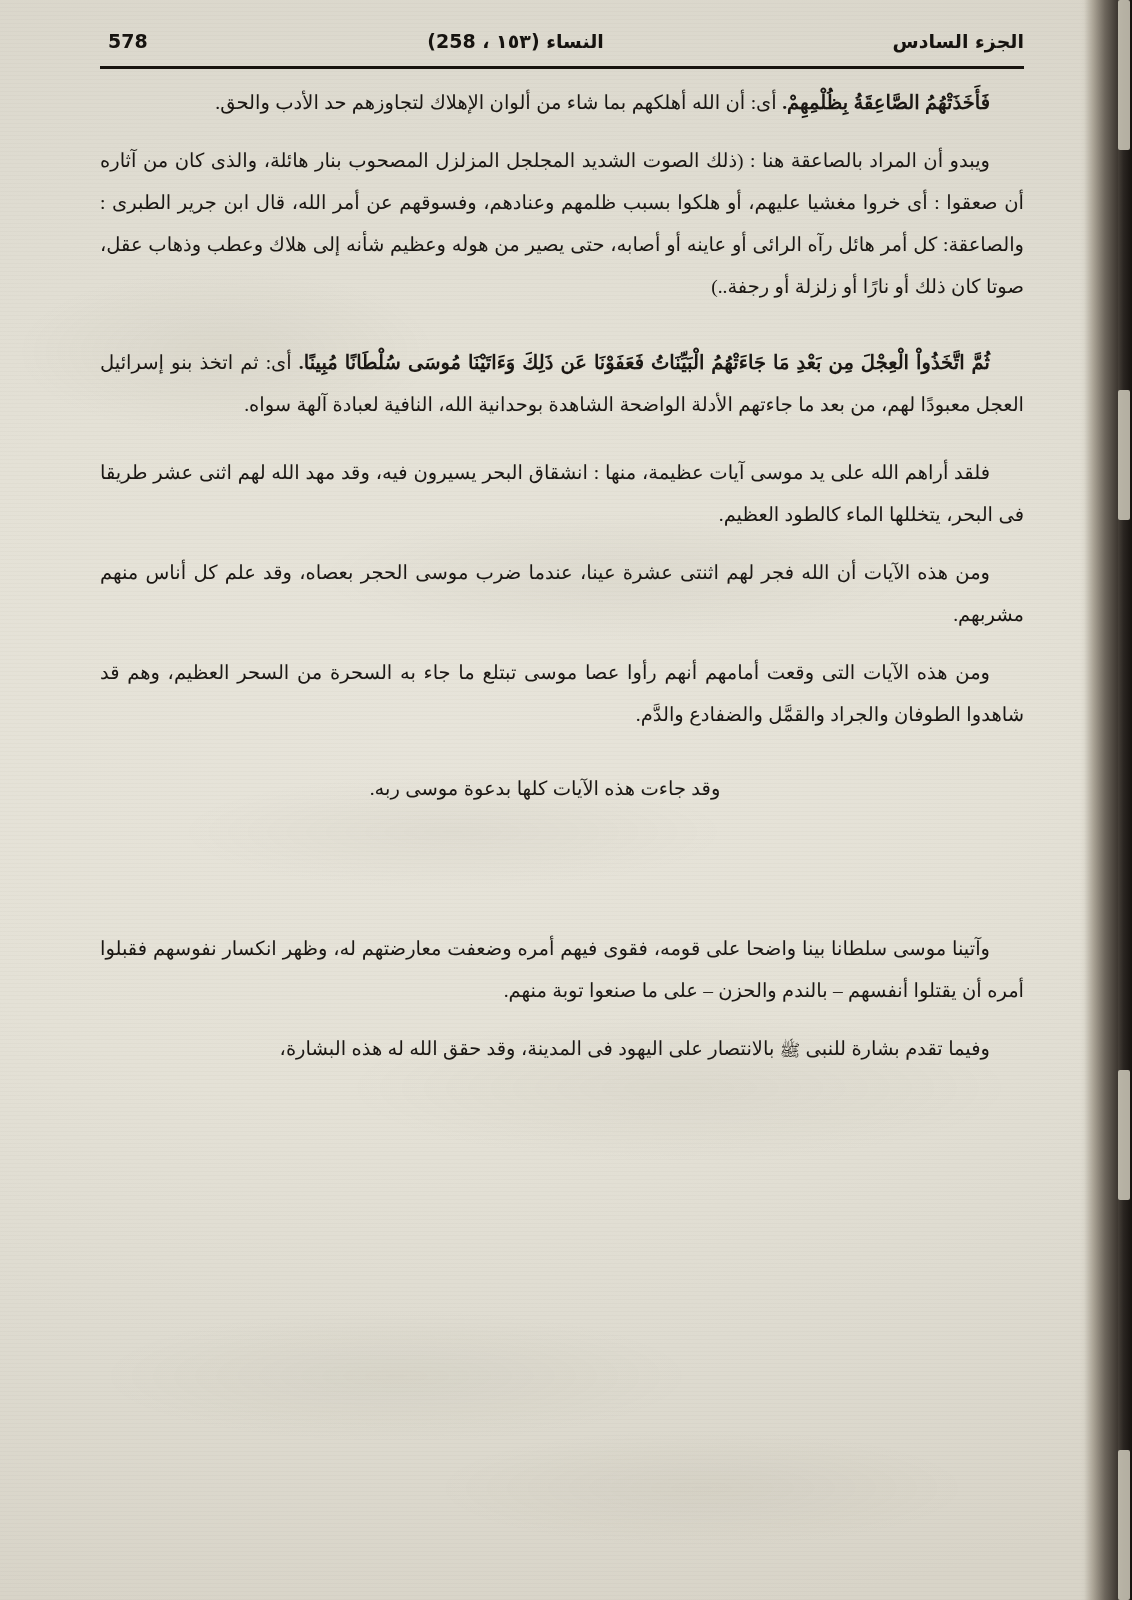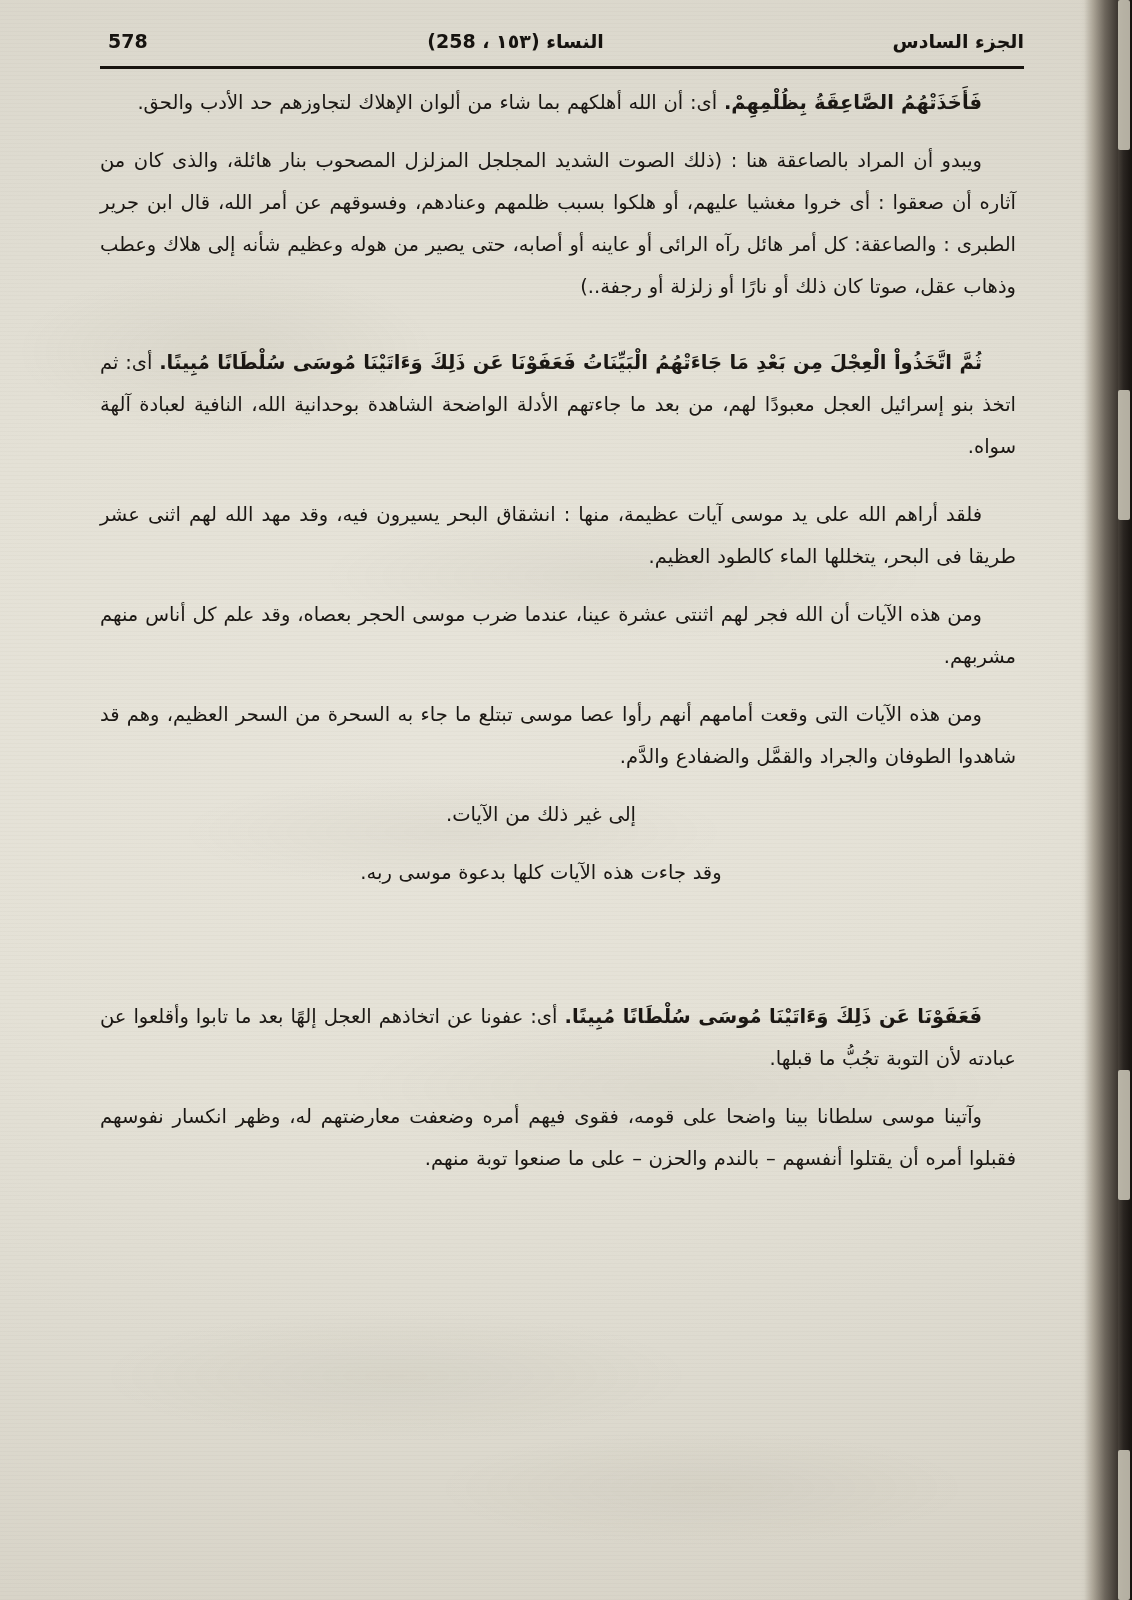--- a/index.html
+++ b/index.html
@@ -95,25 +95,26 @@
     right: 108px;
     left: 100px;
     direction: rtl;
     text-align: justify;
     text-align-last: right;
     color: #1b1713;
     font-size: 19.5px;
     line-height: 1.0;
   }
   .para {
-    margin: 0 8px 0 0;
+    margin: 0 0 0 0;
     text-indent: 34px;
     font-size: 19.5px;
     line-height: 42px;
     word-spacing: 0.5px;
+    font-family: Liberation Serif, serif;
   }
   .para.center-last { text-align-last: center; }
   .spacer-sm { height: 16px; }
   .spacer-md { height: 26px; }
   .spacer-lg { height: 34px; }
 
   .quran {
     font-weight: bold;
     letter-spacing: 0.2px;
   }
@@ -165,44 +166,43 @@
     <div class="spacer-sm"></div>
 
     <p class="para">ومن هذه الآيات أن الله فجر لهم اثنتى عشرة عينا، عندما ضرب موسى الحجر بعصاه، وقد علم كل أناس منهم مشربهم.</p>
 
     <div class="spacer-sm"></div>
 
     <p class="para">ومن هذه الآيات التى وقعت أمامهم أنهم رأوا عصا موسى تبتلع ما جاء به السحرة من السحر العظيم، وهم قد شاهدوا الطوفان والجراد والقمَّل والضفادع والدَّم.</p>
 
     <div class="spacer-sm"></div>
 
-    <p class="para center-last">إلى غير ذلك من الآيات.</p>
 
     <div class="spacer-sm"></div>
 
     <p class="para center-last">وقد جاءت هذه الآيات كلها بدعوة موسى ربه.</p>
 
     <div class="spacer-lg"></div>
 
 
     <div class="spacer-lg"></div>
 
 
     <div class="spacer-lg"></div>
 
+
+    <div class="spacer-sm"></div>
+
+    <p class="para">وآتينا موسى سلطانا بينا واضحا على قومه، فقوى فيهم أمره وضعفت معارضتهم له، وظهر انكسار نفوسهم فقبلوا أمره أن يقتلوا أنفسهم – بالندم والحزن – على ما صنعوا توبة منهم.</p>
+
+    <div class="spacer-sm"></div>
+
     <p class="para">
-      <span class="quran">فَعَفَوْنَا عَن ذَلِكَ وَءَاتَيْنَا مُوسَى سُلْطَانًا مُبِينًا.</span><span> أى: عفونا عن اتخاذهم العجل إلهًا بعد ما تابوا وأقلعوا عن عبادته لأن التوبة تجُبُّ ما قبلها.</span>
+      <span>وفيما تقدم بشارة للنبى </span><span class="saw">ﷺ</span><span> بالانتصار على اليهود فى المدينة، وقد حقق الله له هذه البشارة،</span>
     </p>
-
-    <div class="spacer-sm"></div>
-
-    <p class="para">وآتينا موسى سلطانا بينا واضحا على قومه، فقوى فيهم أمره وضعفت معارضتهم له، وظهر انكسار نفوسهم فقبلوا أمره أن يقتلوا أنفسهم – بالندم والحزن – على ما صنعوا توبة منهم.</p>
-
-    <div class="spacer-sm"></div>
-
 
   </div>
 
   <div class="gutter">
     <div class="gutter-edge"></div>
     <div class="gutter-tick" style="top:0px;height:150px;"></div>
     <div class="gutter-tick" style="top:390px;height:130px;"></div>
     <div class="gutter-tick" style="top:1070px;height:130px;"></div>
     <div class="gutter-tick" style="top:1450px;height:150px;"></div>
   </div>

